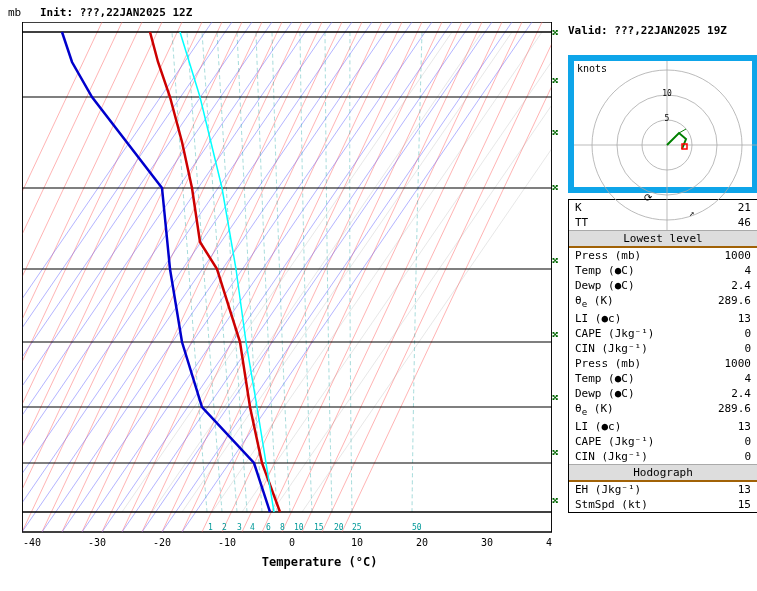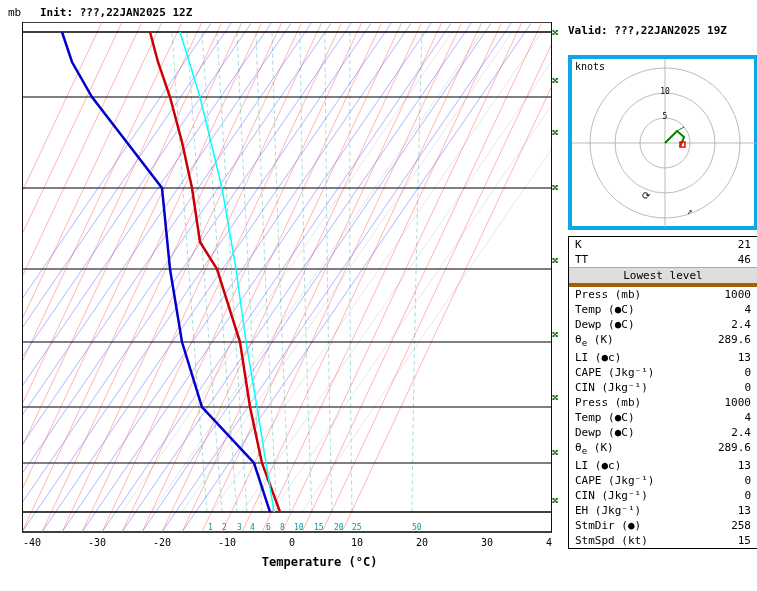--- a/index.html
+++ b/index.html
@@ -41,22 +41,22 @@
       top: 0;
       left: 22px;
       font-size: 11px;
       color: black;
       font-weight: bold;
       margin-left: 16px;
     }
     
     .hodograph-box {
       width: 190px;
-      height: 175px;
-      border: 4px solid #0ea5e9;
+      height: 138px;
+      border: 6px solid #0ea5e9;
       position: relative;
       background: white;
       margin-top: 18px;
       flex-shrink: 0;
     }
     
     .stats-box {
       margin-top: 6px;
       border: 1px solid black;
       width: 190px;
@@ -68,21 +68,21 @@
       padding: 0 6px;
       line-height: 15px;
       font-size: 11px;
     }
     .stats-header {
       background: #ddd;
       text-align: center;
       padding: 1px 0;
       font-size: 11px;
       border-top: 1px solid #aaa;
-      border-bottom: 4px solid #a16207;
+      border-bottom: 2px solid #a16207;
     }
   </style>
 </head>
 <body>
 
 <div class="main-container">
 
   <div class="left-panel">
     <div class="mb-label" style="position:absolute;top:2px;left:4px;font-size:11px;">mb</div>
     <div class="init-label" style="position:absolute;top:2px;left:20px;font-size:11px;font-weight:bold;">Init: ???,22JAN2025 12Z</div>
@@ -394,28 +394,25 @@
       </div>
       <div class="stats-row">
         <span>CAPE (Jkg⁻¹)</span>
         <span>0</span>
       </div>
       <div class="stats-row">
         <span>CIN (Jkg⁻¹)</span>
         <span>0</span>
       </div>
 
+      <div class="stats-header">Hodograph</div>
       <div class="stats-row">
         <span>EH (Jkg⁻¹)</span>
         <span>13</span>
       </div>
       <div class="stats-row">
-        <span>StmDir (●)</span>
-        <span>258</span>
-      </div>
-      <div class="stats-row">
         <span>StmSpd (kt)</span>
         <span>15</span>
       </div>
     </div>
 
   </div>
 </div>
 
 </body></html>

